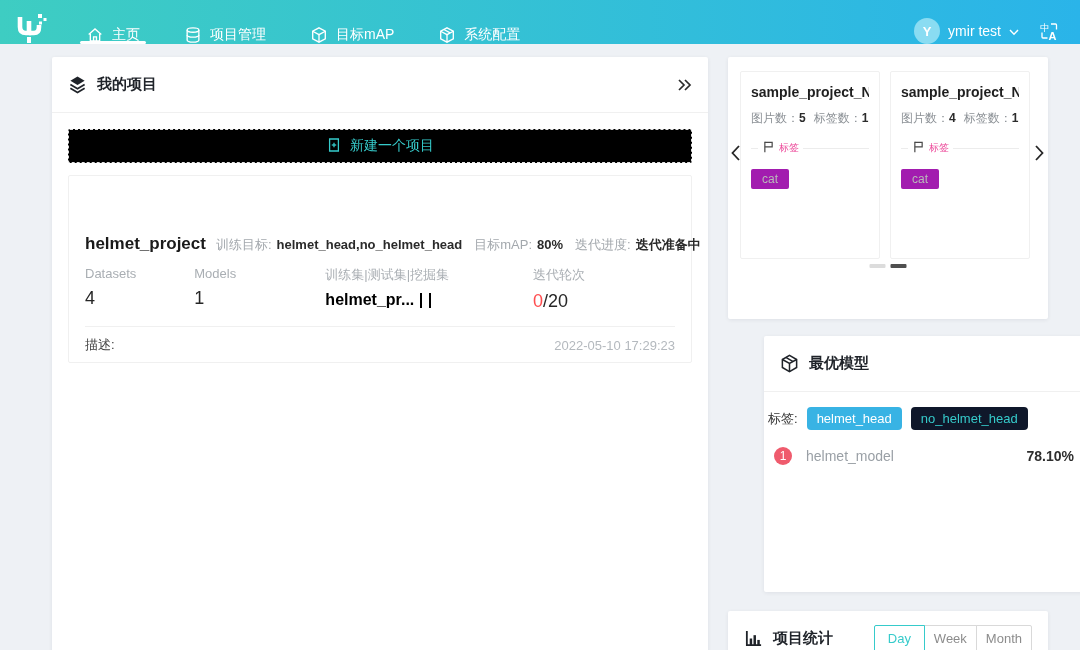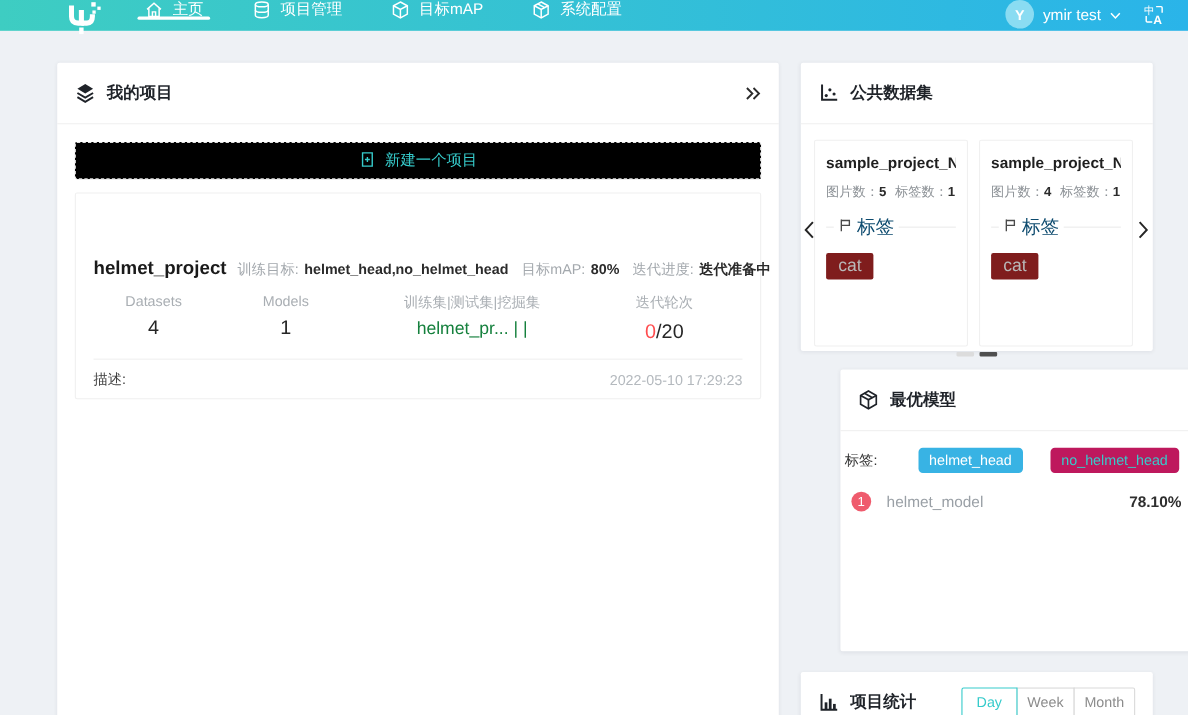--- a/index.html
+++ b/index.html
@@ -7,26 +7,25 @@
   body {
     position: relative;
     overflow: hidden;
     background: #eef1f5;
     font-family: "Liberation Sans", sans-serif;
     color: #262626;
   }
 
   
   .navbar {
-    height: 28px;
+    height: 44px;
     background: linear-gradient(90deg, #3ecdc2 0%, #2ab4e9 100%);
     display: flex;
-    align-items: flex-start;
+    align-items: flex-end;
     color: #fff;
-    padding-left: 45px;
   }
   .logo { width: 64px; display: flex; align-items: center; justify-content: center; cursor: pointer; }
   .nav-items { display: flex; align-items: stretch; }
   .nav-item {
     display: flex; align-items: center; gap: 8px;
     padding: 0 22px; font-size: 14px; position: relative; cursor: pointer;
   }
   .nav-item.active::after {
     content: ""; position: absolute; left: 16px; right: 16px; bottom: 0;
     height: 3px; background: #fff; border-radius: 2px;
@@ -70,25 +69,25 @@
   .proj-card {
     border: 1px solid #f0f0f0; border-radius: 2px;
     padding: 12px 16px 8px; cursor: pointer;
   }
   .proj-title-row { display: flex; align-items: baseline; flex-wrap: nowrap; white-space: nowrap; }
   .proj-name { font-size: 17px; font-weight: bold; color: #1a1a1a; margin-right: 10px; }
   .lbl { color: #a3a8ad; font-size: 13px; margin-right: 5px; margin-top: 48px; }
   .val { color: #2b2b2b; font-size: 13px; font-weight: bold; margin-right: 12px; }
   .proj-stats {
     display: grid; grid-template-columns: 1fr 1.2fr 1.9fr 1.3fr;
-    text-align: center; margin-top: 12px;
+    text-align: left; margin-top: 12px;
   }
   .s-lbl { color: #a9aeb3; font-size: 13px; }
   .s-val { color: #262626; font-size: 18px; margin-top: 7px; }
-  .s-val.link { color: #15803d; font-size: 16px; cursor: pointer; }
+  .s-val.link { color: #000000; font-size: 16px; cursor: pointer; font-weight: bold; }
   .s-val .red { color: #ff4d4f; }
   .proj-footer {
     border-top: 1px solid #f0f0f0; margin-top: 14px; padding-top: 9px;
     display: flex; justify-content: space-between; align-items: center;
   }
   .desc-lbl { color: #404040; font-size: 13px; }
   .time { color: #b4b9be; font-size: 13px; }
 
   
   .carousel-body { position: relative; height: 218px; padding: 14px 0 0 12px; }
@@ -101,46 +100,46 @@
     font-size: 14px; font-weight: bold; color: #1f1f1f;
     white-space: nowrap; overflow: hidden;
   }
   .ds-info { margin-top: 10px; font-size: 12px; color: #8c9196; white-space: nowrap; }
   .ds-info .ds-val { color: #2b2b2b; font-weight: bold; }
   .ds-info .gap { display: inline-block; width: 8px; }
   .ds-divider { display: flex; align-items: center; gap: 4px; margin-top: 12px; }
   .ds-divider .line { height: 1px; background: #ececec; }
   .ds-divider .line.short { width: 7px; }
   .ds-divider .line.grow { flex: 1; }
-  .ds-div-lbl { font-size: 17px; color: #0c4a6e; }
+  .ds-div-lbl { font-size: 10px; color: #ec4899; }
   .ds-tag {
-    display: inline-block; margin-top: 12px; background: #7f1d1d;
-    color: #b9b9b9; font-size: 16px; padding: 3px 11px; border-radius: 2px;
+    display: inline-block; margin-top: 12px; background: #a21caf;
+    color: #b9b9b9; font-size: 12px; padding: 3px 11px; border-radius: 2px;
   }
   .carousel-arrow {
     position: absolute; top: 84px; cursor: pointer;
     display: flex; align-items: center; justify-content: center;
     width: 14px; height: 24px;
   }
   .carousel-arrow.left { left: 0; }
   .carousel-arrow.right { right: 2px; }
   .pagination {
     position: absolute; bottom: 7px; left: 50%; transform: translateX(-50%);
     display: flex; gap: 5px;
   }
   .page-bar { width: 16px; height: 4px; background: #dcdcdc; border-radius: 1px; cursor: pointer; }
   .page-bar.active { background: #4f4f4f; }
 
   
   .bm-body { padding: 15px 4px; }
   .kw-row { display: flex; align-items: center; gap: 9px; }
   .kw-lbl { font-size: 13px; color: #333; }
   .kw-tag { font-size: 13px; padding: 4px 10px; border-radius: 4px; cursor: pointer; }
-  .kw-tag.selected { background: #38b3e4; color: #fff; margin-left: 28px; }
-  .kw-tag.plain { background: #be185d; color: #36cbcb; margin-left: 16px; }
+  .kw-tag.selected { background: #38b3e4; color: #fff; }
+  .kw-tag.plain { background: #0f172a; color: #36cbcb; }
   .model-row { display: flex; align-items: center; gap: 14px; margin-top: 17px; padding: 0 6px; cursor: pointer; }
   .rank-badge {
     width: 18px; height: 18px; border-radius: 50%; background: #ef5b6d;
     color: #fff; font-size: 12px; display: flex; align-items: center; justify-content: center;
     flex: none;
   }
   .model-name { color: #9aa0a6; font-size: 14px; }
   .model-map { margin-left: auto; color: #2e2e2e; font-size: 14px; font-weight: bold; }
 
   
@@ -295,31 +294,20 @@
       </div>
       <div class="proj-footer">
         <span class="desc-lbl">描述:</span>
         <span class="time">2022-05-10 17:29:23</span>
       </div>
     </div>
   </div>
 </section>
 
 <section class="panel" id="public-datasets">
-  <div class="panel-header">
-    <span class="p-icon">
-      <svg width="19" height="19" viewBox="0 0 20 20">
-        <path d="M3.5 2 V16.5 H18" fill="none" stroke="#1f2329" stroke-width="1.9"></path>
-        <circle cx="7.5" cy="12.5" r="1.5" fill="#1f2329"></circle>
-        <circle cx="11" cy="7" r="1.5" fill="#1f2329"></circle>
-        <circle cx="15" cy="11" r="1.5" fill="#1f2329"></circle>
-      </svg>
-    </span>
-    <span class="panel-title">公共数据集</span>
-  </div>
   <div class="carousel-body">
     <span class="carousel-arrow left">
       <svg width="11" height="18" viewBox="0 0 11 18" fill="none" stroke="#262626" stroke-width="1.8">
         <path d="M9 2 L2.5 9 L9 16"></path>
       </svg>
     </span>
     <div class="ds-cards">
       <div class="ds-card">
         <div class="ds-name">sample_project_No...</div>
         <div class="ds-info">

